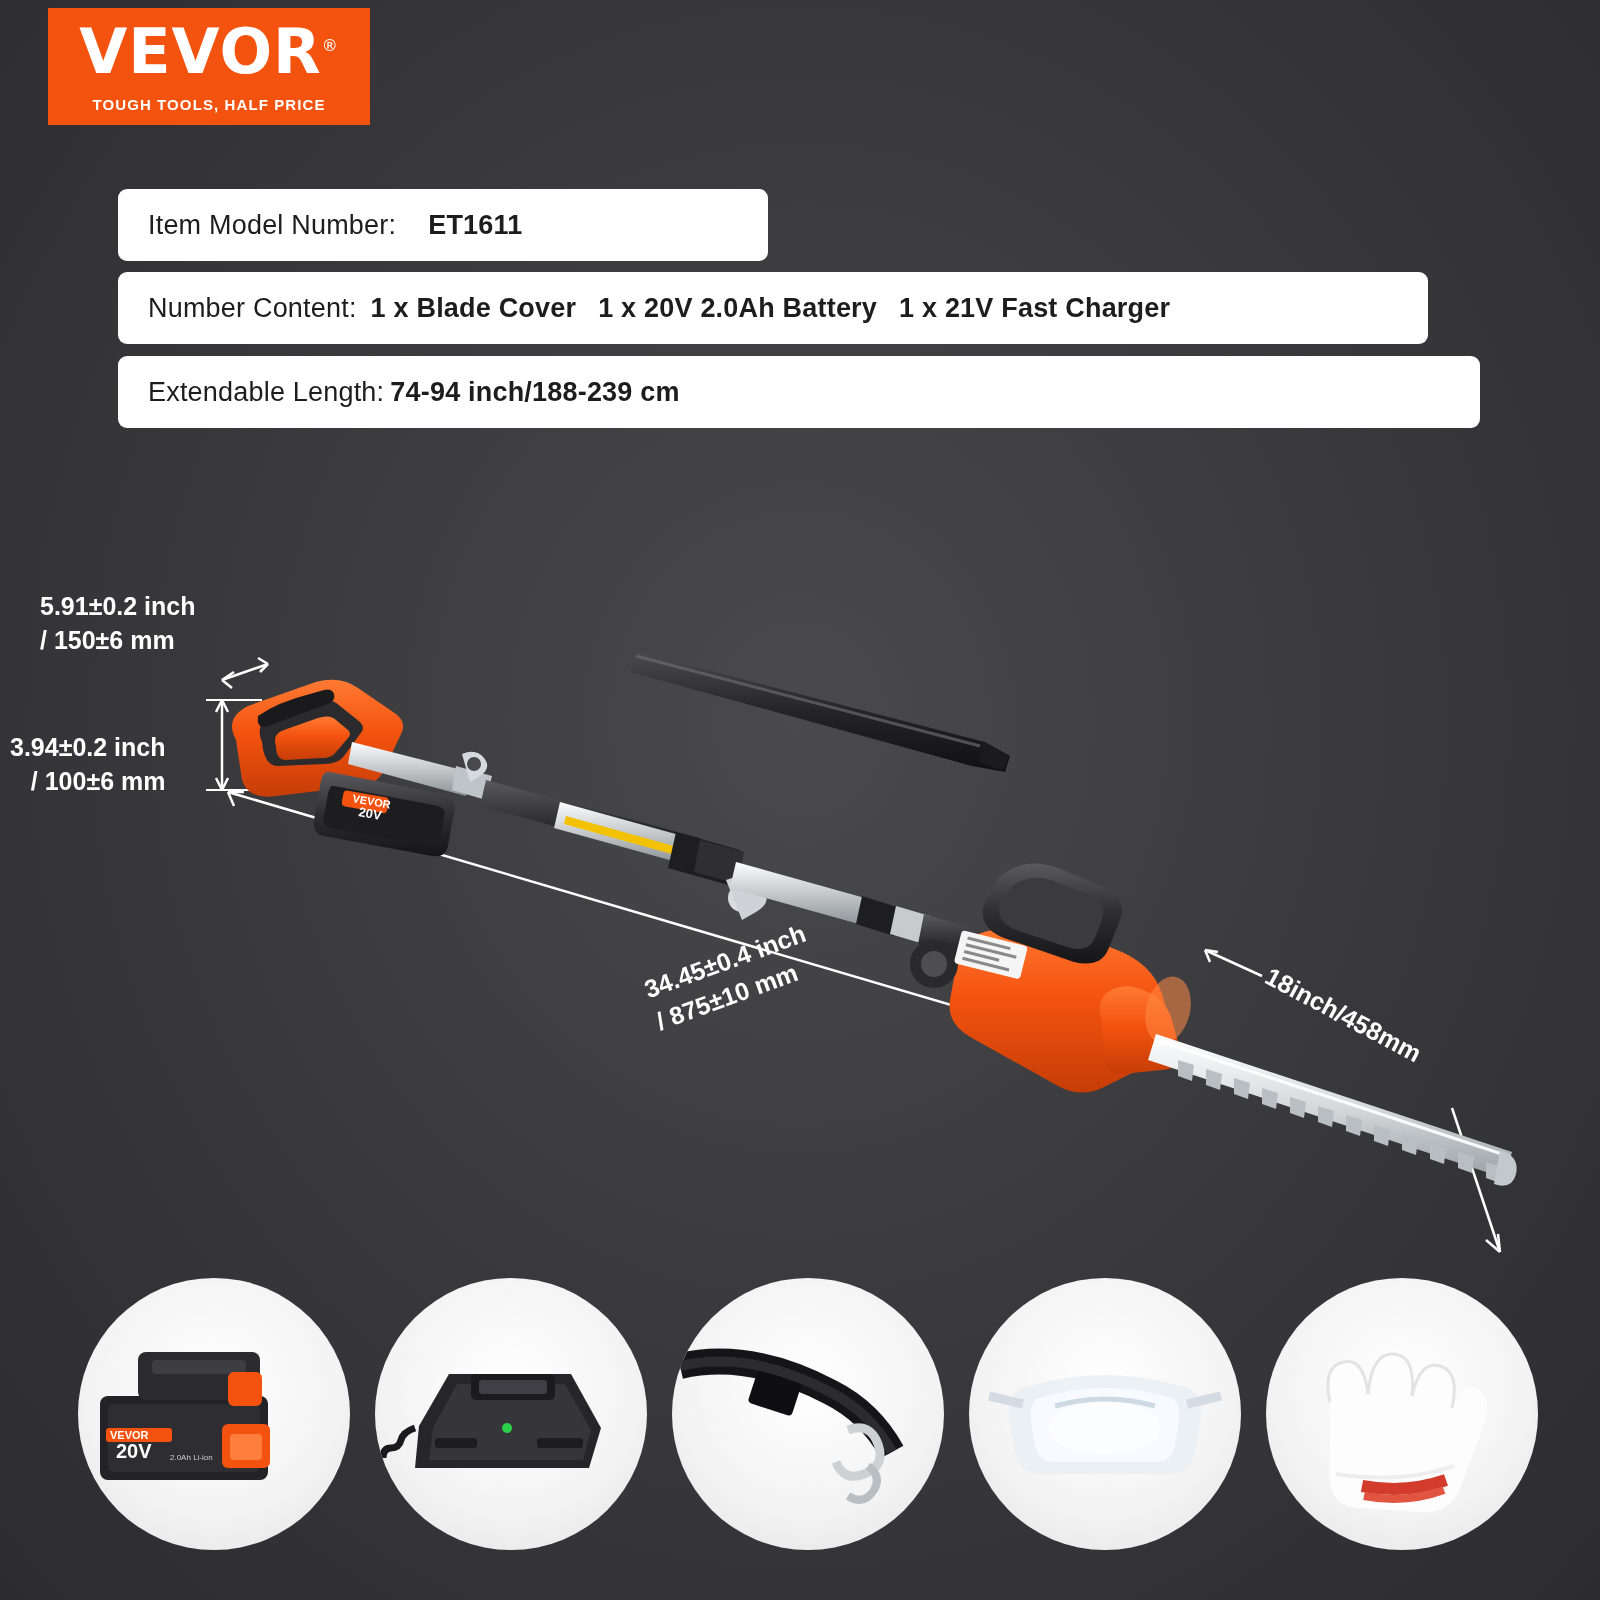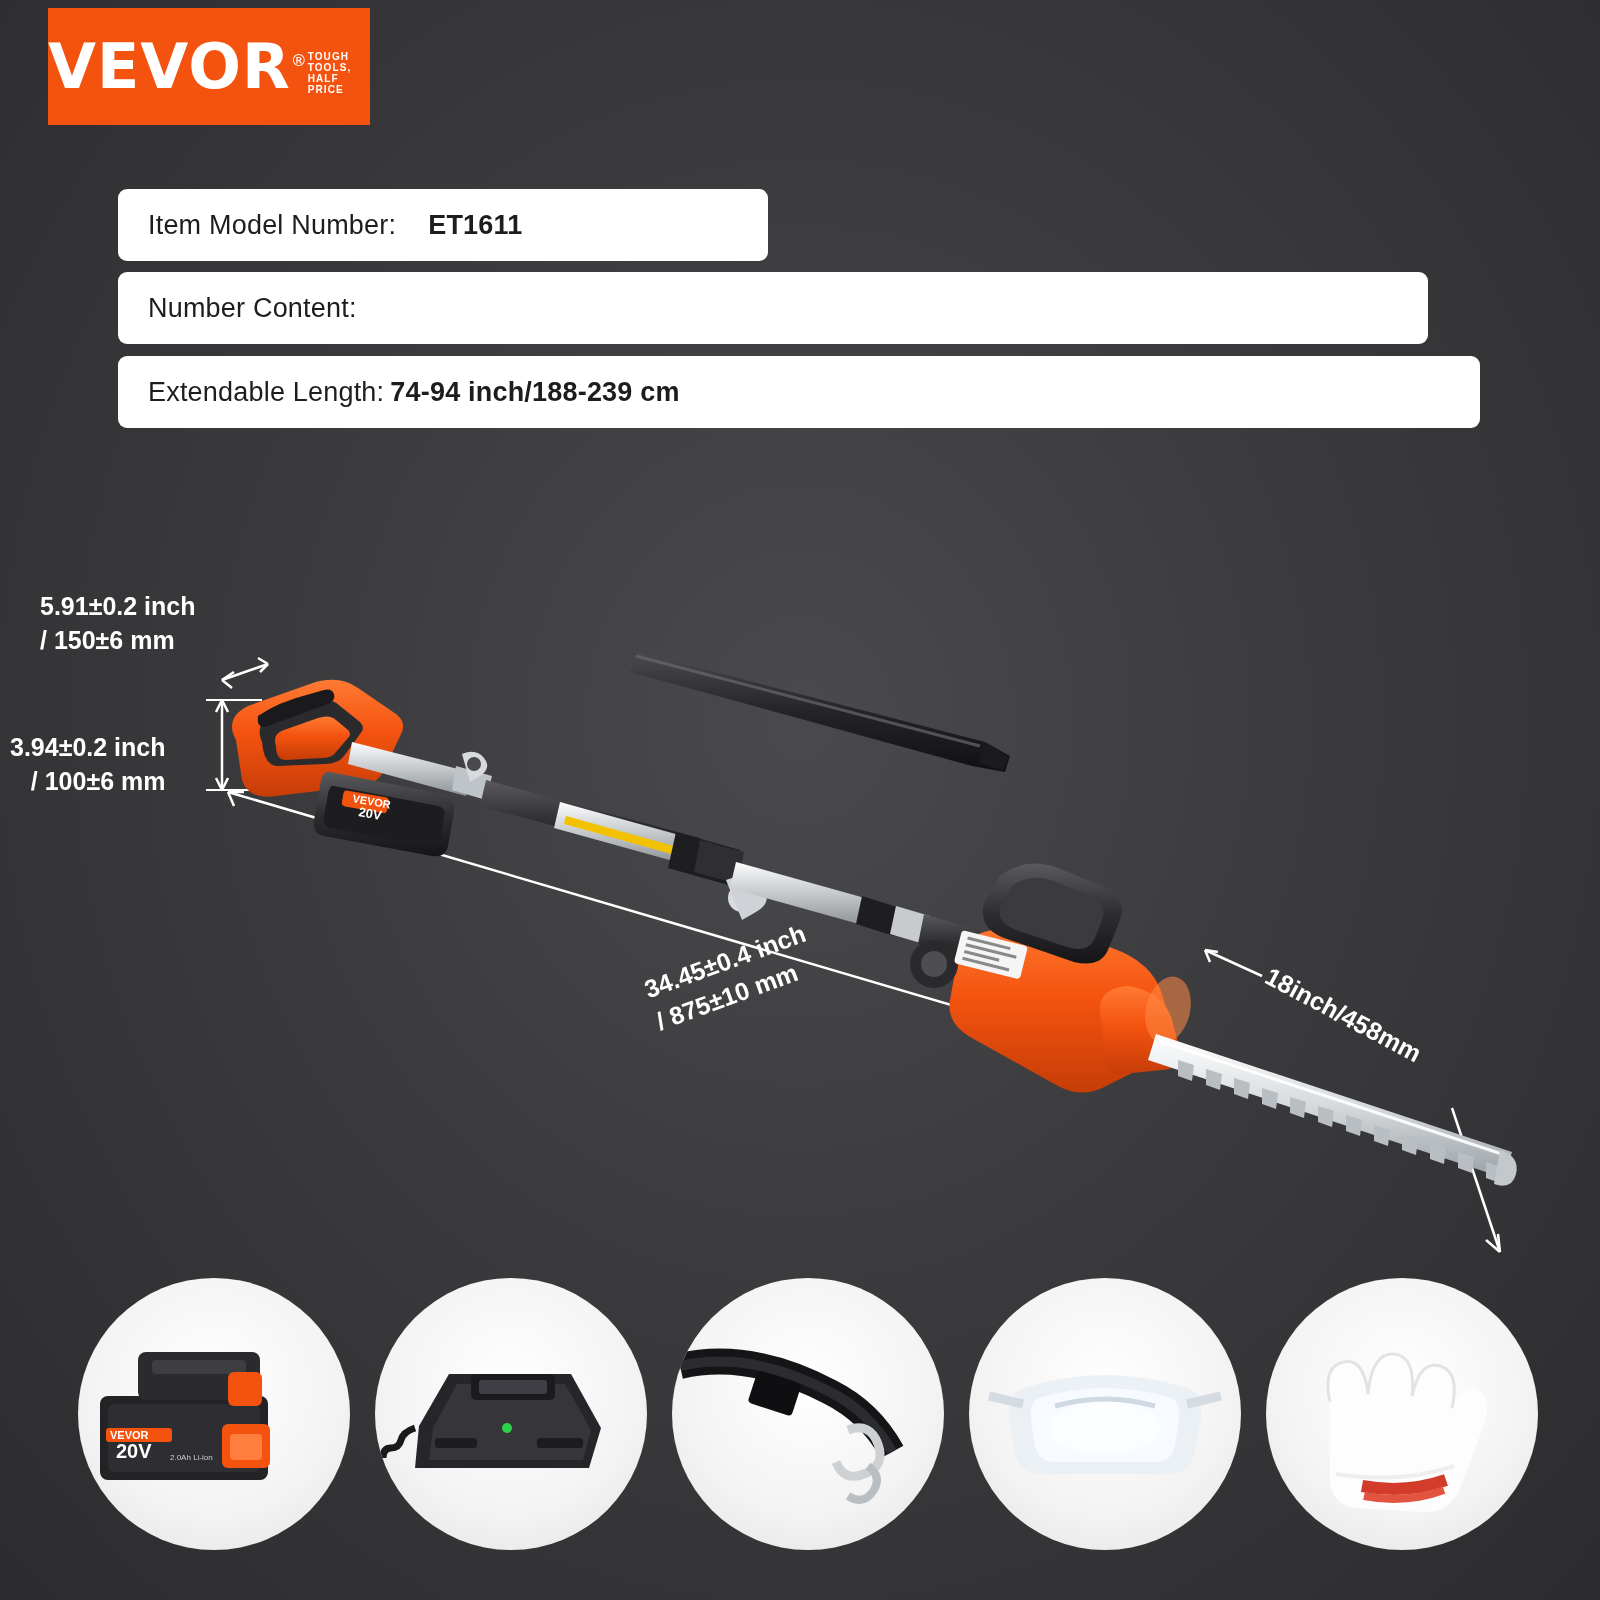--- a/index.html
+++ b/index.html
@@ -17,40 +17,41 @@
 
   
   .logo-box {
     position: absolute;
     left: 48px;
     top: 8px;
     width: 322px;
     height: 117px;
     background: #f4530f;
     display: flex;
+    flex-direction: column;
     align-items: center;
     justify-content: center;
   }
   .logo-word {
     font-size: 62px;
     font-weight: bold;
     color: #ffffff;
     letter-spacing: 1px;
     line-height: 1;
     position: relative;
     font-family: "DejaVu Sans", sans-serif;
   }
   .logo-reg {
     font-size: 16px;
     vertical-align: super;
     font-weight: normal;
   }
   .logo-tag {
     margin-top: 13px;
-    font-size: 10px;
+    font-size: 15px;
     font-weight: bold;
     color: #ffffff;
     letter-spacing: 1.1px;
   }
 
   
   .spec-row {
     position: absolute;
     display: flex;
     gap: 10px;
@@ -141,20 +142,25 @@
 <div class="spec-row row1">
   <div class="spec-box box-model">
     <span class="lbl">Item Model Number:</span>
     <span class="val" style="margin-left:32px">ET1611</span>
   </div>
 </div>
 
 <div class="spec-row row2">
   <div class="spec-box box-package">
     <span class="lbl">Number Content:</span>
+    <span class="pkg-items">
+      <span class="val">1 x Blade Cover</span>
+      <span class="val">1 x 20V 2.0Ah Battery</span>
+      <span class="val">1 x 21V Fast Charger</span>
+    </span>
   </div>
 </div>
 
 <div class="spec-row row3">
   <div class="spec-box box-length">
     <span class="lbl">Extendable Length:</span>
     <span class="val" style="margin-left:6px">74-94 inch/188-239 cm</span>
   </div>
 </div>
 

